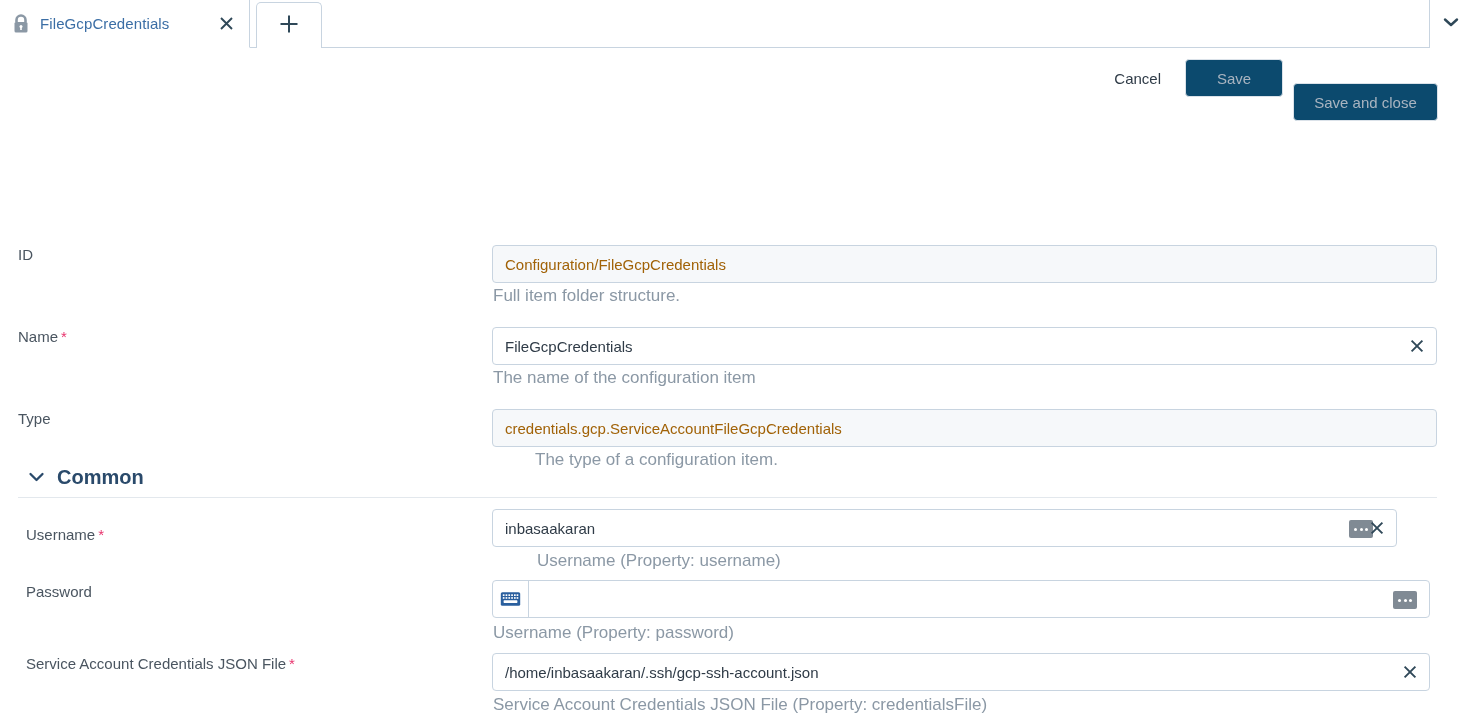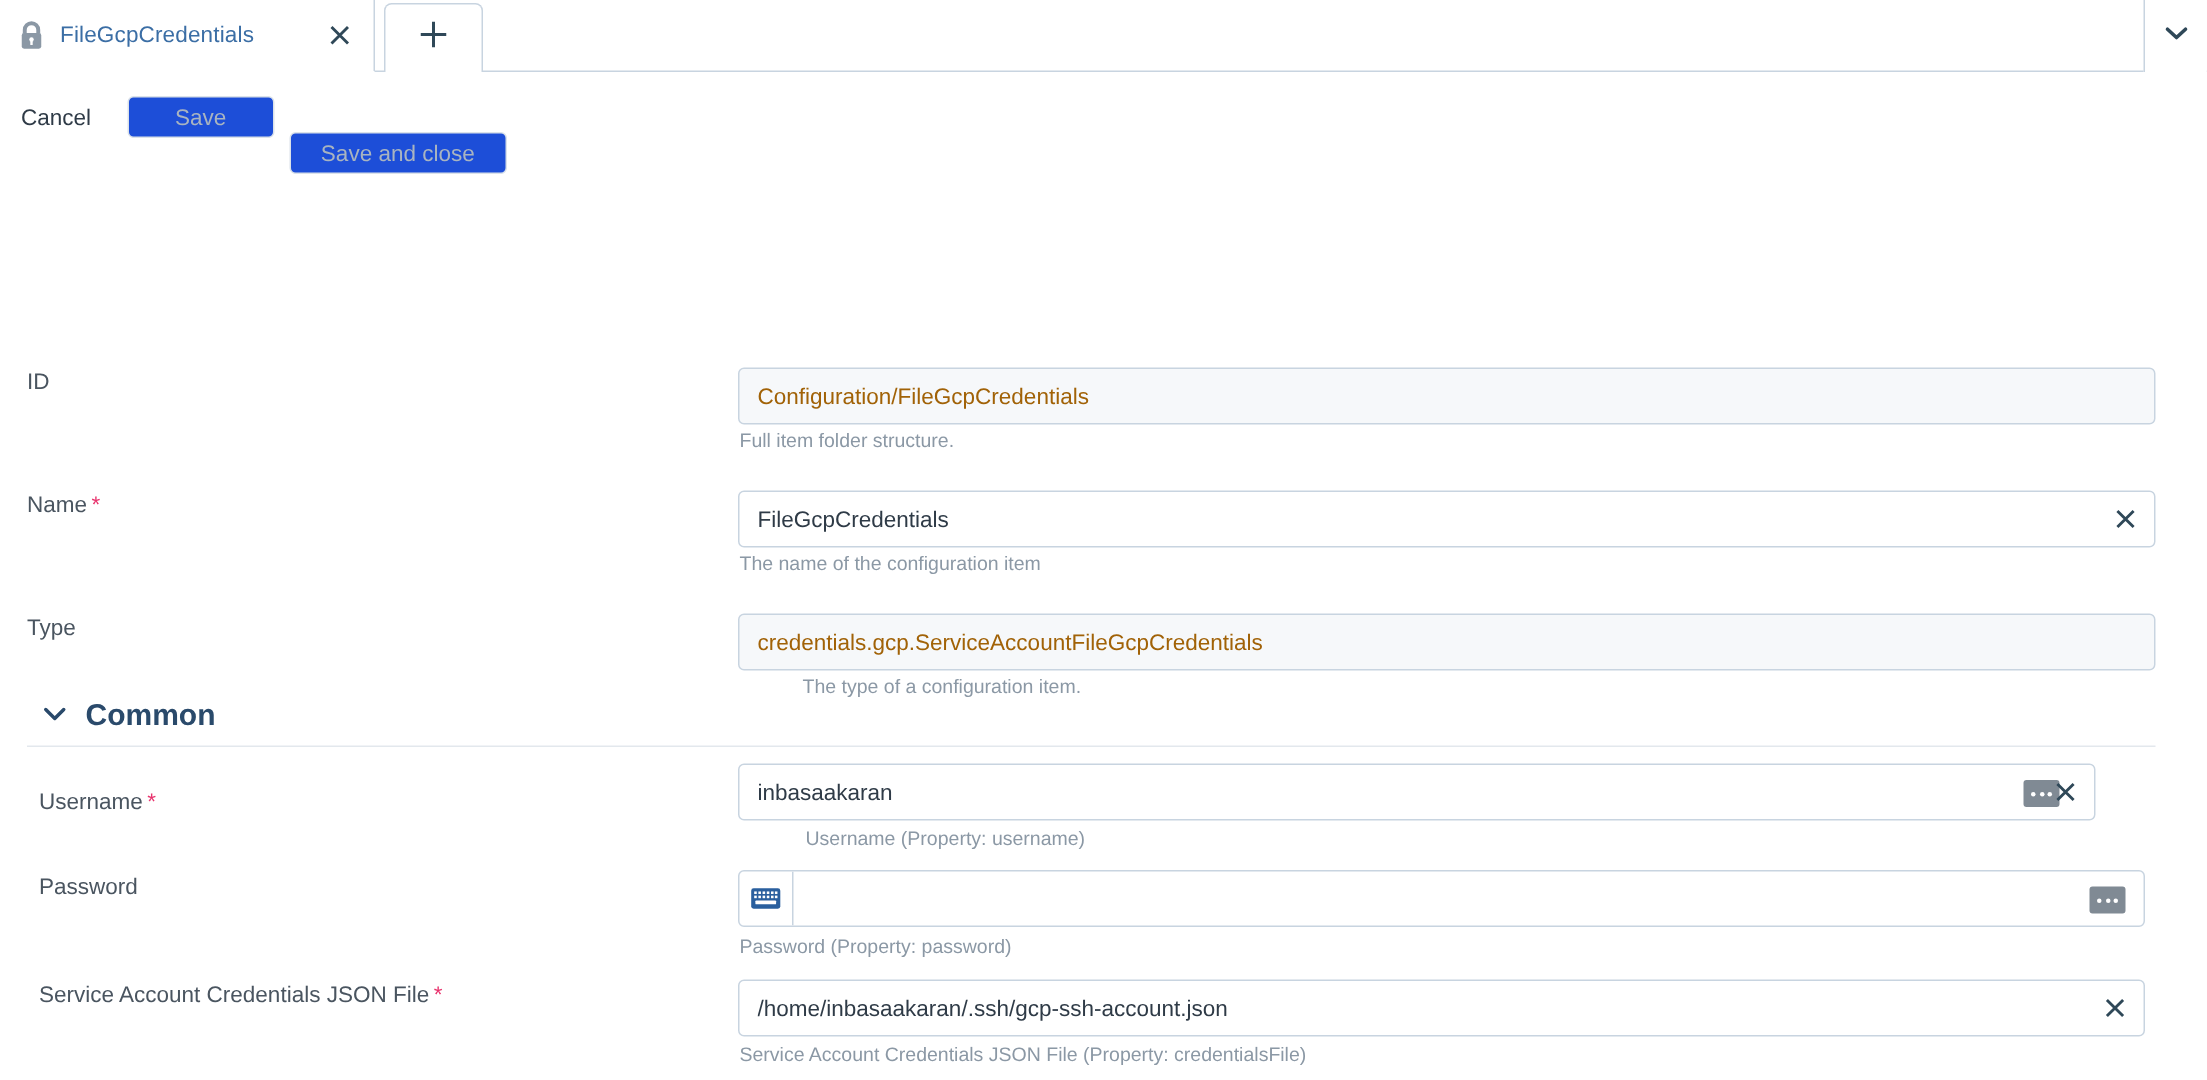--- a/index.html
+++ b/index.html
@@ -63,40 +63,41 @@
     background: #ffffff;
     display: flex; align-items: center; justify-content: center;
     cursor: pointer;
   }
 
   
   .toolbar {
     height: 60px;
     display: flex;
     align-items: center;
+    justify-content: flex-end;
     padding-right: 33px;
     gap: 10px;
   }
   .btn-link {
     font-size: 15px;
     color: #2f3b47;
     padding: 8px 14px;
     cursor: pointer;
     background: none;
     border: none;
     font-family: "Liberation Sans", sans-serif;
   }
   .btn {
     font-size: 15px;
     font-family: "Liberation Sans", sans-serif;
     border: 1px solid #dbe2e9;
     border-radius: 4px;
-    background: #1d4ed8;
+    background: #0c4a6e;
     color: #a9b4c0;
-    height: 28px;
+    height: 38px;
     padding: 0 24px;
     cursor: default;
   }
   .btn.save { width: 98px; padding: 0; }
   .btn.saveclose { width: 145px; padding: 0; margin-top: 48px; }
 
   
   .form { position: relative; width: 1471px; }
   .row { position: absolute; left: 0; width: 1471px; }
   .label {
@@ -120,21 +121,21 @@
     padding: 0 40px 0 12px;
     outline: none;
   }
   .input.readonly {
     background: #f6f8fa;
     color: #a16207;
     padding-right: 12px;
   }
   .hint {
     position: absolute;
-    font-size: 13px;
+    font-size: 17px;
     color: #8b98a5;
     white-space: nowrap;
   }
   .clear-x {
     position: absolute;
     right: 10px; top: 50%;
     transform: translateY(-50%);
     width: 20px; height: 20px;
     display: flex; align-items: center; justify-content: center;
     cursor: pointer;
@@ -338,21 +339,21 @@
           <rect x="3.6" y="9.3" width="13.8" height="2.6" rx="0.6" fill="#ffffff"></rect>
         </svg>
       </span>
       <input class="pw-input" type="password" placeholder="" style="">
       <span class="dots-btn" style="right:12px; top:10px;">
         <i></i>
           <i></i>
           <i></i>
       </span>
     </div>
-    <div class="hint" style="left:493px; top:515px;">Password (Property: password)</div>
+    <div class="hint" style="left:493px; top:515px;">Username (Property: password)</div>
   </div>
 
   <div class="row">
     <div class="label" style="left:26px; top:547px;">
       <span>Service Account Credentials JSON File</span><span class="req">*</span>
     </div>
     <div class="fieldwrap" style="left:492px; top:545px; width:938px;">
       <input class="input" value="/home/inbasaakaran/.ssh/gcp-ssh-account.json" style="">
       <span class="clear-x">
         <svg width="16" height="16" viewBox="0 0 16 16">

